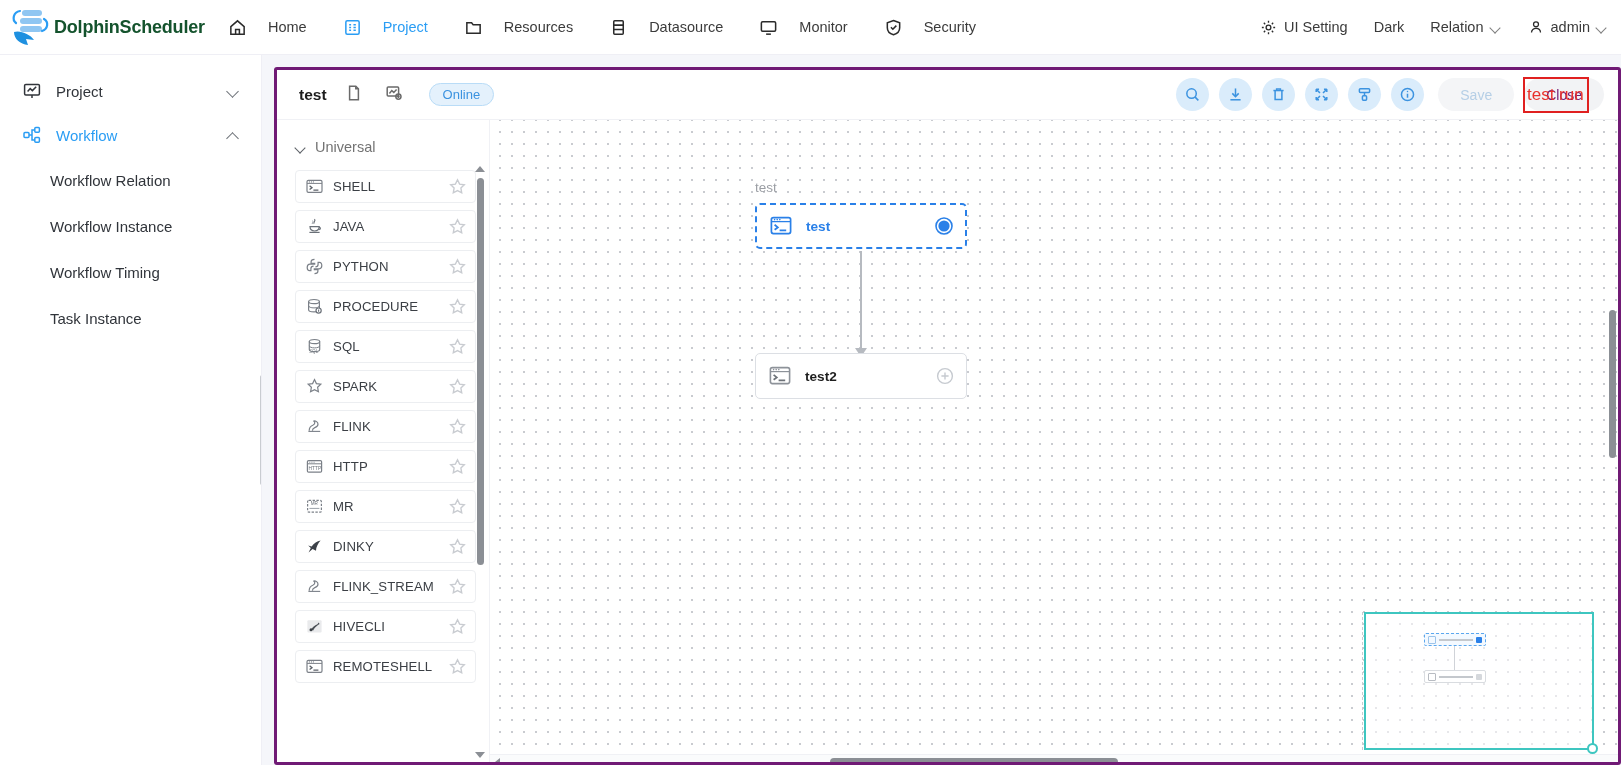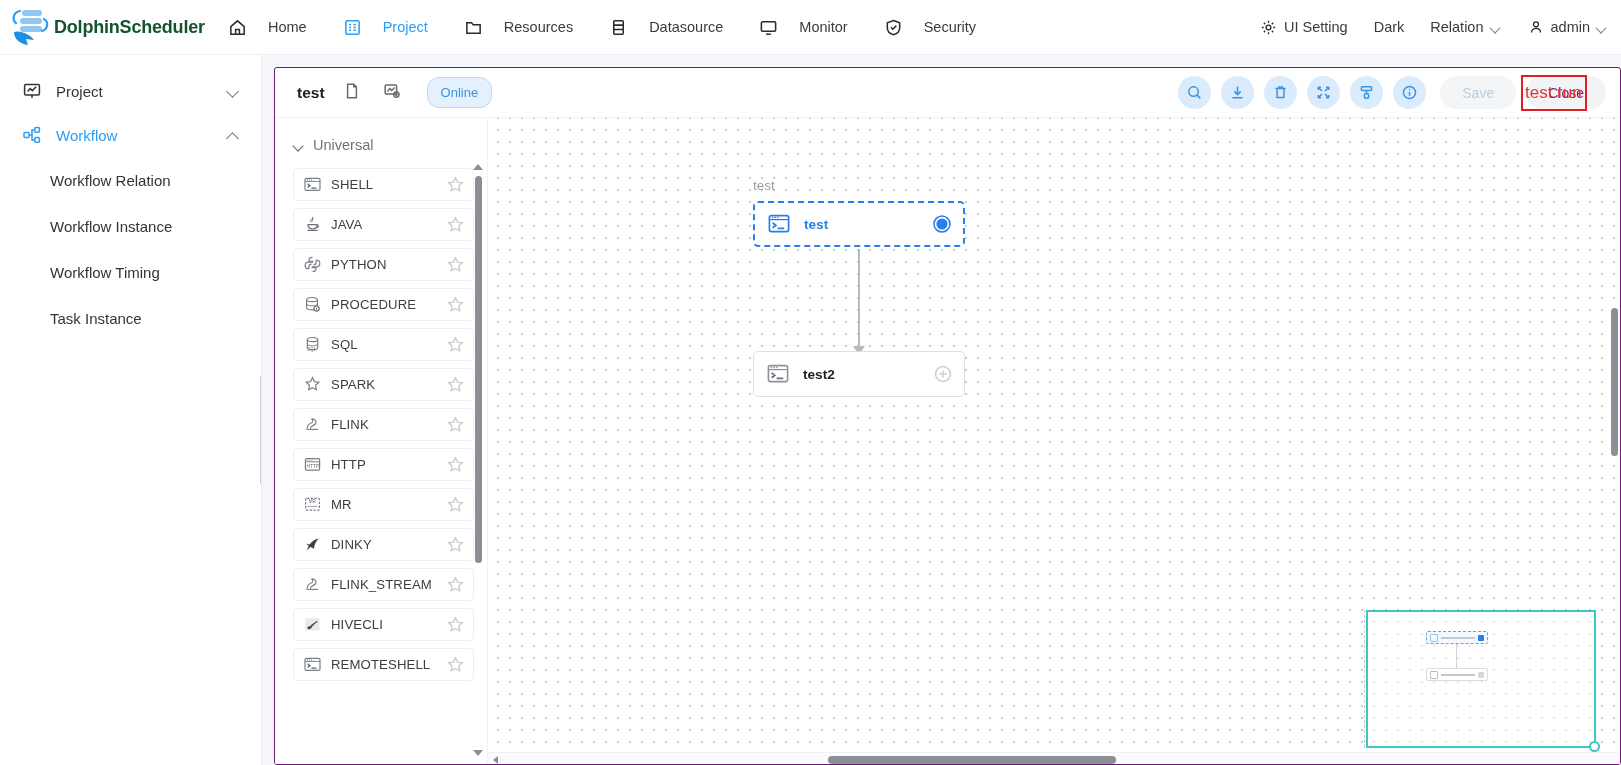--- a/index.html
+++ b/index.html
@@ -75,33 +75,33 @@
     background: #c9ccd1; border-radius: 3px;
   }
 
   
   .main {
     position: absolute; top: 55px; left: 262px; width: 1359px; height: 710px;
     background: #f5f6fa; padding: 12px 0 0 12px;
   }
   .card {
     position: relative; width: 1347px; height: 698px; background: #fff;
-    border: 1px solid #701a75; border-radius: 3px; overflow: hidden;
+    border: 3px solid #701a75; border-radius: 3px; overflow: hidden;
   }
 
   
   .toolbar {
     position: relative; height: 50px; display: flex; align-items: center;
     padding: 0 14px 0 22px; border-bottom: 1px solid #f0f1f5;
   }
   .tb-title { font-size: 15.5px; font-weight: 700; color: #1d1d1d; }
   .tb-ico-btn { width: 22px; height: 22px; margin-left: 18px; cursor: pointer; opacity: .82; }
   .tb-ico-btn svg { width: 18px; height: 18px; display: block; fill: none; stroke: #4a4a4a; stroke-width: 1.5; }
   .badge {
-    margin-left: 22px; height: 31px; padding: 0 13px; border-radius: 12px;
+    margin-left: 22px; height: 23px; padding: 0 13px; border-radius: 12px;
     background: #e4f1fc; border: 1px solid #b9dcf7; color: #3c93e0;
     font-size: 13px; display: flex; align-items: center;
   }
   .tb-right { margin-left: auto; display: flex; align-items: center; gap: 10px; }
   .circ-btn {
     width: 33px; height: 33px; border-radius: 50%; background: #daecfb;
     display: flex; align-items: center; justify-content: center; cursor: pointer;
   }
   .circ-btn svg { width: 17px; height: 17px; fill: none; stroke: #3c93e0; stroke-width: 1.6; display:block; }
   .pill {

